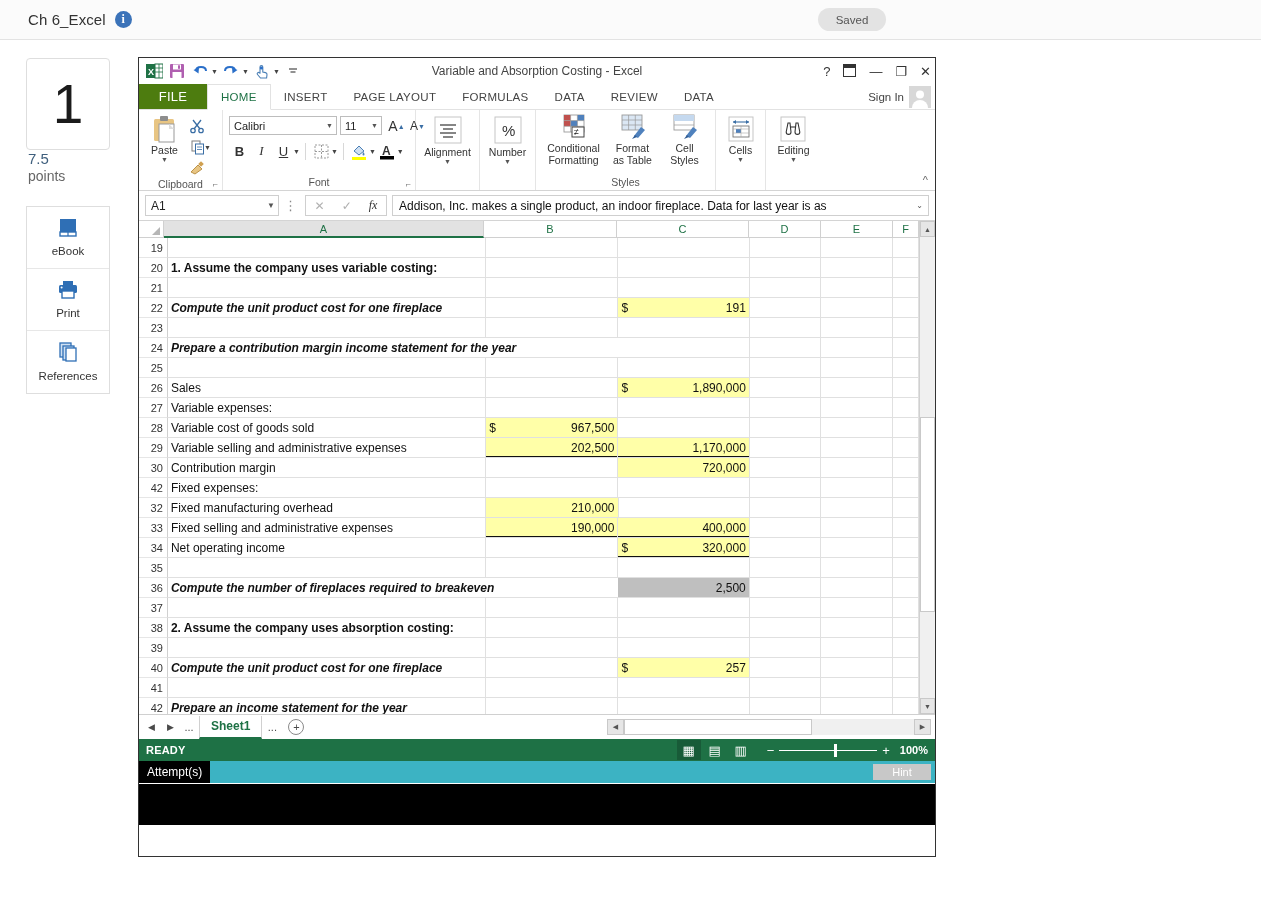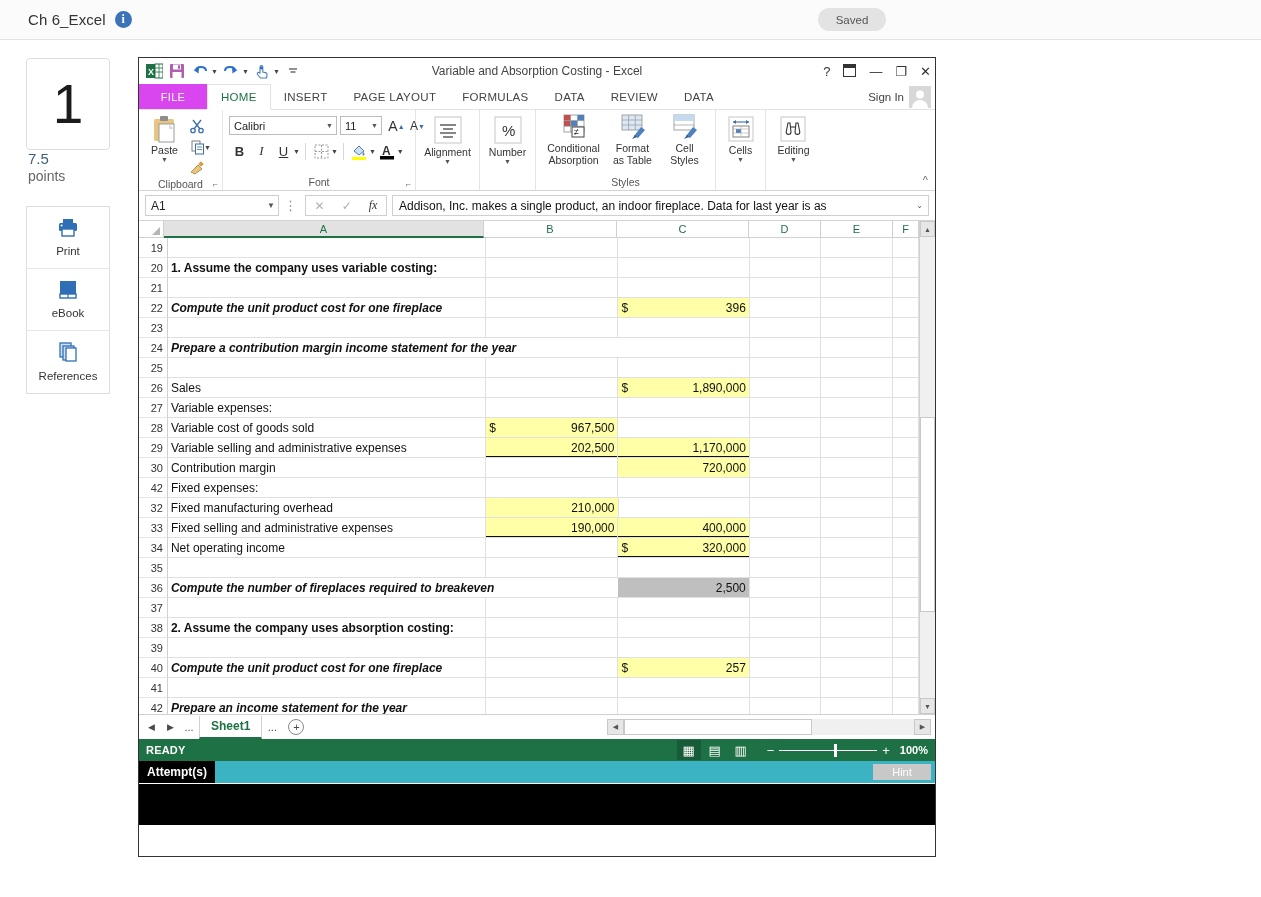--- a/index.html
+++ b/index.html
@@ -73,21 +73,21 @@
     pointer-events: none;
   }
   #win-controls { position: absolute; right: 4px; top: 0; height: 26px; display: flex; align-items: center; gap: 13px; }
   .win-btn { font-size: 13px; color: #333; cursor: pointer; line-height: 1; }
 
   #ribbon-tabs {
     height: 26px; background: #fff; display: flex; align-items: stretch;
     border-bottom: 1px solid #e2e2e2; position: relative;
   }
   #file-tab {
-    width: 68px; background: #d946ef; color: #fff; font-size: 11px;
+    width: 68px; background: #4d7c0f; color: #fff; font-size: 13px;
     display: flex; align-items: center; justify-content: center; cursor: pointer;
     letter-spacing: .3px;
   }
   .rb-tab {
     padding: 0 13px; font-size: 11.5px; color: #444; display: flex; align-items: center;
     cursor: pointer; letter-spacing: .3px;
   }
   .rb-tab.active {
     background: #fff; border: 1px solid #e2e2e2; border-bottom: 1px solid #fff;
     margin-bottom: -1px; color: #1e7145;
@@ -245,21 +245,21 @@
   #zs-minus, #zs-plus { font-size: 13px; cursor: pointer; line-height: 1; }
   #zs-track { width: 98px; height: 1px; background: #fff; position: relative; cursor: pointer; }
   #zs-thumb { position: absolute; left: 55px; top: -6px; width: 3px; height: 13px; background: #fff; cursor: grab; }
   #zoom-level { margin-left: 8px; font-weight: bold; font-size: 11px; }
 
   
   #attempts-bar {
     height: 22px; background: #3cb3c3; display: flex; align-items: center; position: relative;
   }
   #attempts-label {
-    background: #000; color: #fff; font-size: 12px; font-weight: bold; height: 22px;
+    background: #000; color: #fff; font-size: 12px; font-weight: normal; height: 22px;
     display: flex; align-items: center; padding: 0 8px;
   }
   #hint-button {
     position: absolute; right: 4px; top: 3px; width: 58px; height: 16px; background: #c8c8c8;
     color: #fff; font-size: 11px; display: flex; align-items: center; justify-content: center;
     cursor: pointer;
   }
   #black-panel { height: 42px; background: #000; border-top: 1px solid #fff; }
 </style>
 </head>
@@ -273,40 +273,40 @@
 
 <div id="left-rail">
   <div id="question-number-card">
     <span id="question-number">1</span>
   </div>
   <div id="points-block">
     <div id="points-value">7.5</div>
     <div id="points-label">points</div>
   </div>
   <div id="tool-card">
+    <div class="tool-btn">
+      <span>
+        <svg width="22" height="20" viewBox="0 0 22 20">
+          <rect x="3" y="1" width="16" height="14" fill="#2f6fb5"></rect>
+          <rect x="3" y="14" width="16" height="4" fill="#fff" stroke="#2f6fb5" stroke-width="1.4"></rect>
+          <line x1="11" y1="14" x2="11" y2="18" stroke="#2f6fb5" stroke-width="1.2"></line>
+        </svg>
+      </span>
+      <span class="lbl">eBook</span>
+    </div>
     <div class="tool-btn">
       <span>
         <svg width="24" height="20" viewBox="0 0 24 20">
           <rect x="7" y="1" width="10" height="4" fill="#2f6fb5"></rect>
           <rect x="3" y="5" width="18" height="8" rx="1.5" fill="#2f6fb5"></rect>
           <rect x="6" y="11" width="12" height="7" fill="#fff" stroke="#2f6fb5" stroke-width="1.4"></rect>
           <circle cx="5.6" cy="7.6" r="1" fill="#fff"></circle>
         </svg>
       </span>
       <span class="lbl">Print</span>
-    </div>
-    <div class="tool-btn">
-      <span>
-        <svg width="22" height="20" viewBox="0 0 22 20">
-          <rect x="3" y="1" width="16" height="14" fill="#2f6fb5"></rect>
-          <rect x="3" y="14" width="16" height="4" fill="#fff" stroke="#2f6fb5" stroke-width="1.4"></rect>
-          <line x1="11" y1="14" x2="11" y2="18" stroke="#2f6fb5" stroke-width="1.2"></line>
-        </svg>
-      </span>
-      <span class="lbl">eBook</span>
     </div>
     <div class="tool-btn">
       <span>
         <svg width="24" height="21" viewBox="0 0 24 21">
           <rect x="4" y="1" width="11" height="14" fill="#cfe0f2" stroke="#2f6fb5" stroke-width="1.3"></rect>
           <rect x="7" y="4" width="11" height="14" fill="#cfe0f2" stroke="#2f6fb5" stroke-width="1.3"></rect>
           <rect x="10" y="6" width="10" height="13" fill="#fff" stroke="#2f6fb5" stroke-width="1.3"></rect>
         </svg>
       </span>
       <span class="lbl">References</span>
@@ -543,21 +543,21 @@
               <rect x="11.6" y="6.6" width="6.8" height="5.6" fill="#4f81bd"></rect>
               <rect x="5" y="6.6" width="6.6" height="5.6" fill="#c0504d"></rect>
               <line x1="11.6" y1="1" x2="11.6" y2="18" stroke="#9a9a9a" stroke-width=".7"></line>
               <line x1="18.4" y1="1" x2="18.4" y2="18" stroke="#9a9a9a" stroke-width=".7"></line>
               <line x1="5" y1="6.6" x2="25" y2="6.6" stroke="#9a9a9a" stroke-width=".7"></line>
               <line x1="5" y1="12.3" x2="25" y2="12.3" stroke="#9a9a9a" stroke-width=".7"></line>
               <rect x="13" y="13" width="12" height="10" fill="#fff" stroke="#444" stroke-width="1"></rect>
               <text x="15" y="21" font-size="9" fill="#222" font-family="Liberation Sans, sans-serif">≠</text>
             </svg>
           </span>
-          <span>Conditional Absorption</span>
+          <span>Conditional Formatting</span>
         </div>
         <div class="big-btn" style="width:54px">
           <span>
             <svg width="30" height="26" viewBox="0 0 30 26">
               <rect x="4" y="1" width="20" height="15" fill="#dbe7f4" stroke="#9a9a9a" stroke-width=".9"></rect>
               <line x1="10.6" y1="1" x2="10.6" y2="16" stroke="#9a9a9a" stroke-width=".7"></line>
               <line x1="17.3" y1="1" x2="17.3" y2="16" stroke="#9a9a9a" stroke-width=".7"></line>
               <line x1="4" y1="6" x2="24" y2="6" stroke="#9a9a9a" stroke-width=".7"></line>
               <line x1="4" y1="11" x2="24" y2="11" stroke="#9a9a9a" stroke-width=".7"></line>
               <path d="M16 22 L23 13 L27 16 L20 24 Z" fill="#4f81bd"></path>
@@ -685,21 +685,21 @@
             <div class="cell" style="width: 72px;"></div>
             <div class="cell" style="width: 72px;"></div>
             <div class="cell" style="width: 26px;"></div>
           </div>
           <div class="grid-row">
             <div class="rowhdr">22</div>
             <div class="cell ital ital" style="width: 320px;">Compute the unit product cost for one fireplace</div>
             <div class="cell  " style="width: 133px;"></div>
             <div class="cell hl cur " style="width: 132px;">
               <span class="cursym">$</span>
-              <span>396</span>
+              <span>191</span>
             </div>
             <div class="cell" style="width: 72px;"></div>
             <div class="cell" style="width: 72px;"></div>
             <div class="cell" style="width: 26px;"></div>
           </div>
           <div class="grid-row">
             <div class="rowhdr">23</div>
             <div class="cell  " style="width: 320px;"></div>
             <div class="cell  " style="width: 133px;"></div>
             <div class="cell  " style="width: 132px;"></div>

